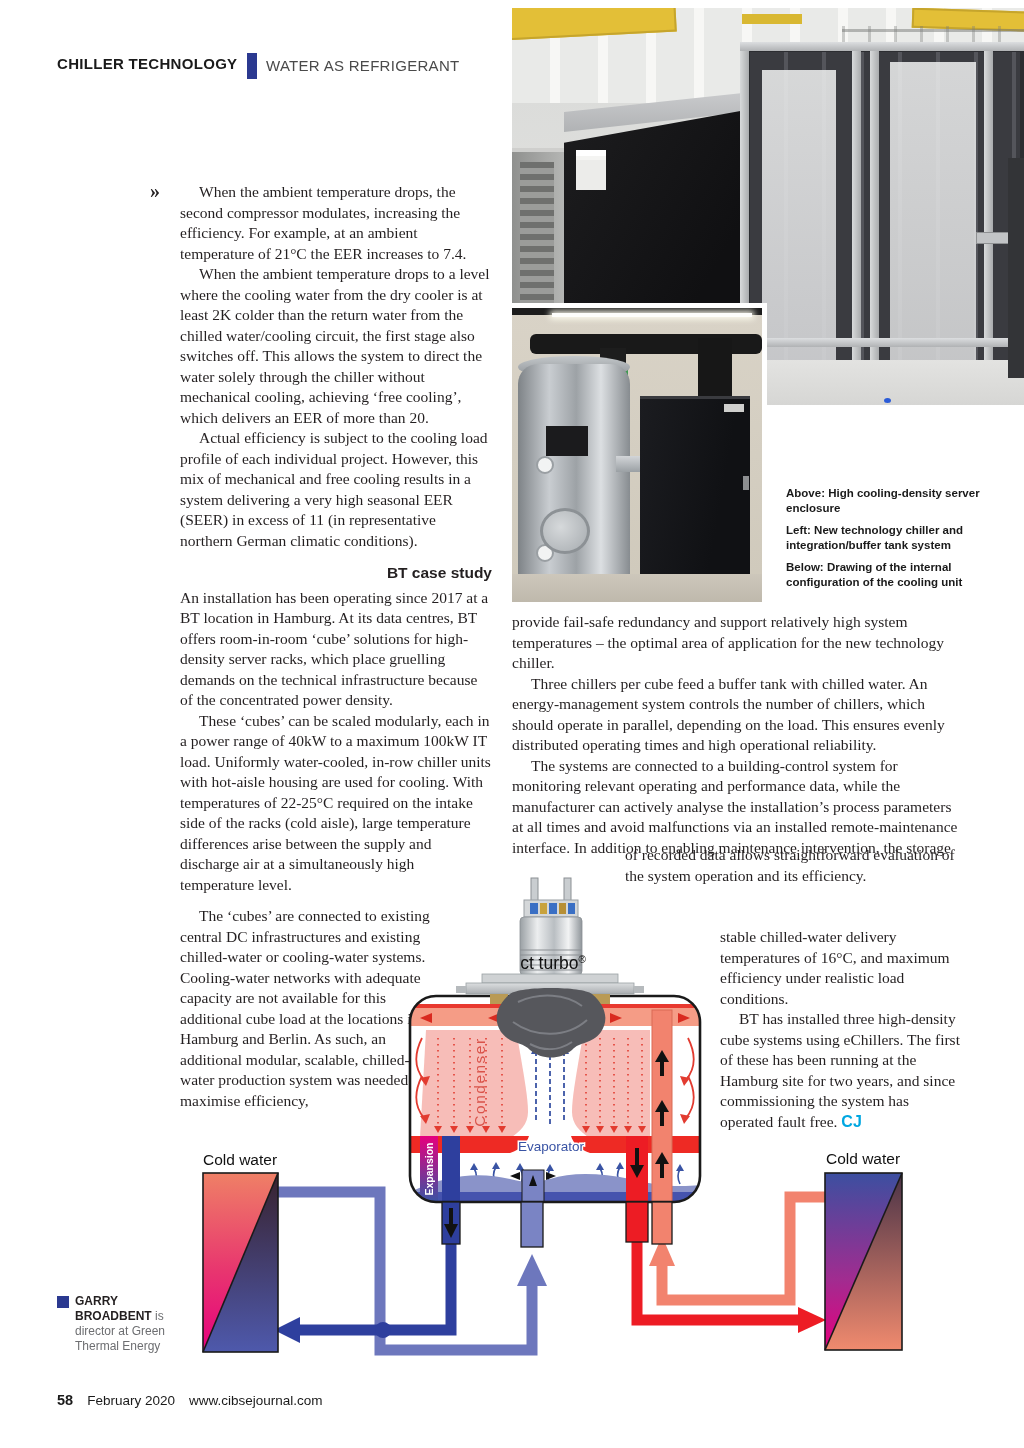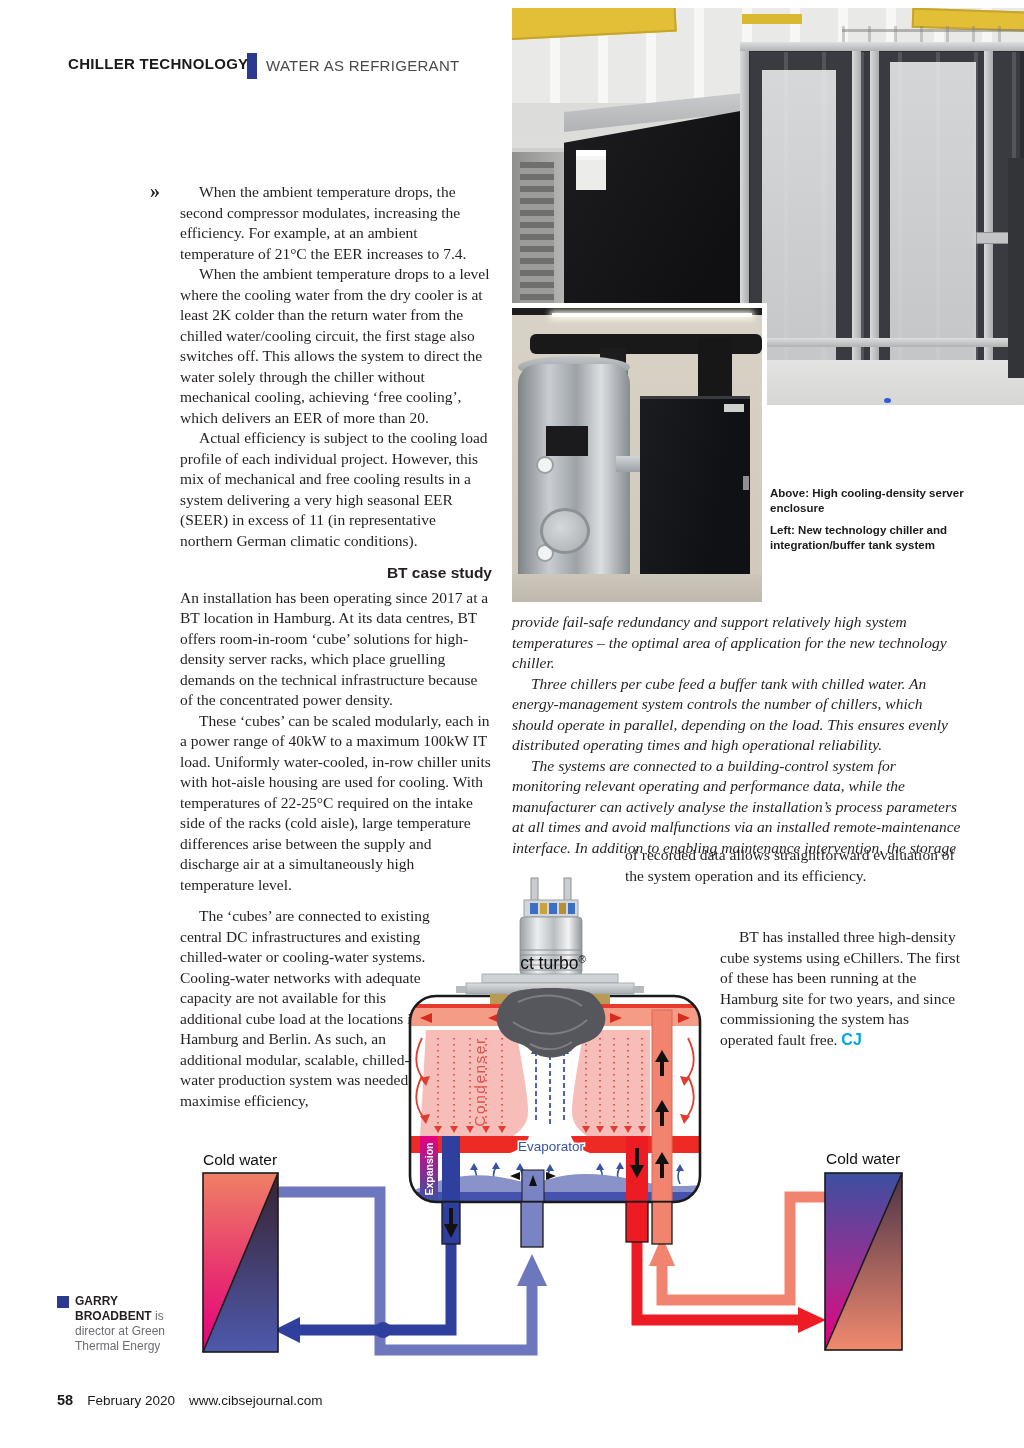--- a/index.html
+++ b/index.html
@@ -14,21 +14,21 @@
   .divbar{width:10px;height:26px;background:#2b3990;}
   
   .col p{margin:0;font-size:15.5px;line-height:20.5px;}
   .ind{text-indent:19px;}
   .bthead{font-family:"Liberation Sans", sans-serif;font-weight:700;font-size:17.5px;
           margin:12px 0 4px 0 !important;line-height:22px;}
   .marker{font-size:20px;font-weight:700;line-height:20px;}
   .endtag{font-family:"Liberation Sans", sans-serif;font-weight:700;color:#00a7e1;font-size:16px;}
   
   .cap{font-family:"Liberation Sans", sans-serif;font-weight:700;font-size:11.5px;
-       line-height:14.5px;color:#1a1a1a;margin:0 0 8px 0;}
+       line-height:14.5px;color:#1a1a1a;margin:0 0 8px 16px;}
   
   .bio{font-family:"Liberation Sans", sans-serif;font-size:12px;line-height:15px;}
   .bio b{color:#231f20;}
   .bio span.gr{color:#6d6e71;}
   .biosq{width:12px;height:12px;background:#2b3990;}
   
   .foot{font-family:"Liberation Sans", sans-serif;font-size:13.5px;color:#1a1a1a;}
   .foot b{font-size:14.5px;margin-right:14px;}
   .foot .site{margin-left:14px;}
   
@@ -88,21 +88,21 @@
   .ph2-cabtag{left:212px;top:96px;width:20px;height:8px;background:#cfcfcd;}
   .ph2-cabhandle{left:231px;top:168px;width:6px;height:14px;background:#8d8f91;}
   .ph2-pipeS{left:104px;top:148px;width:34px;height:16px;background:linear-gradient(#d2d5d8,#9aa0a4);}
   .ph2-floor{left:0;top:266px;width:250px;height:28px;background:linear-gradient(#cdc7bb,#bfb9ac);}
 </style>
 </head>
 <body>
 
 <div class="page">
 
-  <div class="abs kicker" style="left:57px;top:55px;margin-left:11px;">CHILLER TECHNOLOGY</div>
+  <div class="abs kicker" style="left:57px;top:55px;">CHILLER TECHNOLOGY</div>
   <div class="abs divbar" style="left:247px;top:53px;"></div>
   <div class="abs topic" style="left:266px;top:57px;">WATER AS REFRIGERANT</div>
 
   <div class="abs ph1">
     <div class="abs ph1-ceil"></div>
     <div class="abs ph1-tray1"></div>
     <div class="abs ph1-tray2"></div>
     <div class="abs ph1-tray3"></div>
     <div class="abs ph1-truss"></div>
     <div class="abs ph1-leftrack"></div>
@@ -144,45 +144,47 @@
     <div class="abs ph2-pipeS"></div>
     <div class="abs ph2-cab"></div>
     <div class="abs ph2-cabtag"></div>
     <div class="abs ph2-cabhandle"></div>
     <div class="abs ph2-floor"></div>
   </div>
 
   <div class="abs" style="left:770px;top:486px;width:218px;">
     <p class="cap">Above: High cooling-density server enclosure</p>
     <p class="cap">Left: New technology chiller and integration/buffer tank system</p>
+    <p class="cap">Below: Drawing of the internal configuration of the cooling unit</p>
   </div>
 
   <div class="abs marker" style="left:150px;top:181px;">»</div>
 
   <div class="abs col" style="left:180px;top:182px;width:312px;">
     <p class="ind">When the ambient temperature drops, the second compressor modulates, increasing the efficiency. For example, at an ambient temperature of 21°C the EER increases to 7.4.</p>
     <p class="ind">When the ambient temperature drops to a level where the cooling water from the dry cooler is at least 2K colder than the return water from the chilled water/cooling circuit, the first stage also switches off. This allows the system to direct the water solely through the chiller without mechanical cooling, achieving ‘free cooling’, which delivers an EER of more than 20.</p>
     <p class="ind">Actual efficiency is subject to the cooling load profile of each individual project. However, this mix of mechanical and free cooling results in a system delivering a very high seasonal EER (SEER) in excess of 11 (in representative northern German climatic conditions).</p>
     <p class="bthead sans">BT case study</p>
     <p>An installation has been operating since 2017 at a BT location in Hamburg. At its data centres, BT offers room-in-room ‘cube’ solutions for high-density server racks, which place gruelling demands on the technical infrastructure because of the concentrated power density.</p>
     <p class="ind">These ‘cubes’ can be scaled modularly, each in a power range of 40kW to a maximum 100kW IT load. Uniformly water-cooled, in-row chiller units with hot-aisle housing are used for cooling. With temperatures of 22-25°C required on the intake side of the racks (cold aisle), large temperature differences arise between the supply and discharge air at a simultaneously high temperature level.</p>
   </div>
   <div class="abs col" style="left:180px;top:906px;width:250px;">
     <p class="ind">The ‘cubes’ are connected to existing central DC infrastructures and existing chilled-water or cooling-water systems. Cooling-water networks with adequate capacity are not available for this additional cube load at the locations in Hamburg and Berlin. As such, an additional modular, scalable, chilled-water production system was needed to maximise efficiency,</p>
   </div>
 
-  <div class="abs col" style="left:512px;top:612px;width:450px;font-style:italic;">
+  <div class="abs col" style="left:512px;top:612px;width:450px;">
     <p>provide fail-safe redundancy and support relatively high system temperatures – the optimal area of application for the new technology chiller.</p>
     <p class="ind">Three chillers per cube feed a buffer tank with chilled water. An energy-management system controls the number of chillers, which should operate in parallel, depending on the load. This ensures evenly distributed operating times and high operational reliability.</p>
     <p class="ind">The systems are connected to a building-control system for monitoring relevant operating and performance data, while the manufacturer can actively analyse the installation’s process parameters at all times and avoid malfunctions via an installed remote-maintenance interface. In addition to enabling maintenance intervention, the storage</p>
   </div>
   <div class="abs col" style="left:625px;top:845px;width:338px;">
     <p>of recorded data allows straightforward evaluation of the system operation and its efficiency.</p>
   </div>
   <div class="abs col" style="left:720px;top:927px;width:245px;">
+    <p>stable chilled-water delivery temperatures of 16°C, and maximum efficiency under realistic load conditions.</p>
     <p class="ind"><span>BT has installed three high-density cube systems using eChillers. The first of these has been running at the Hamburg site for two years, and since commissioning the system has operated fault free. </span><span class="endtag">CJ</span></p>
   </div>
 
   <svg class="abs" style="left:180px;top:870px;" width="745" height="510" viewBox="0 0 745 510">
     <defs>
       <linearGradient id="gMetal" x1="0" y1="0" x2="1" y2="0">
         <stop offset="0" stop-color="#9aa0a4"></stop>
           <stop offset=".28" stop-color="#eceeef"></stop>
         <stop offset=".55" stop-color="#b9bec2"></stop>
           <stop offset=".78" stop-color="#f2f3f4"></stop>

